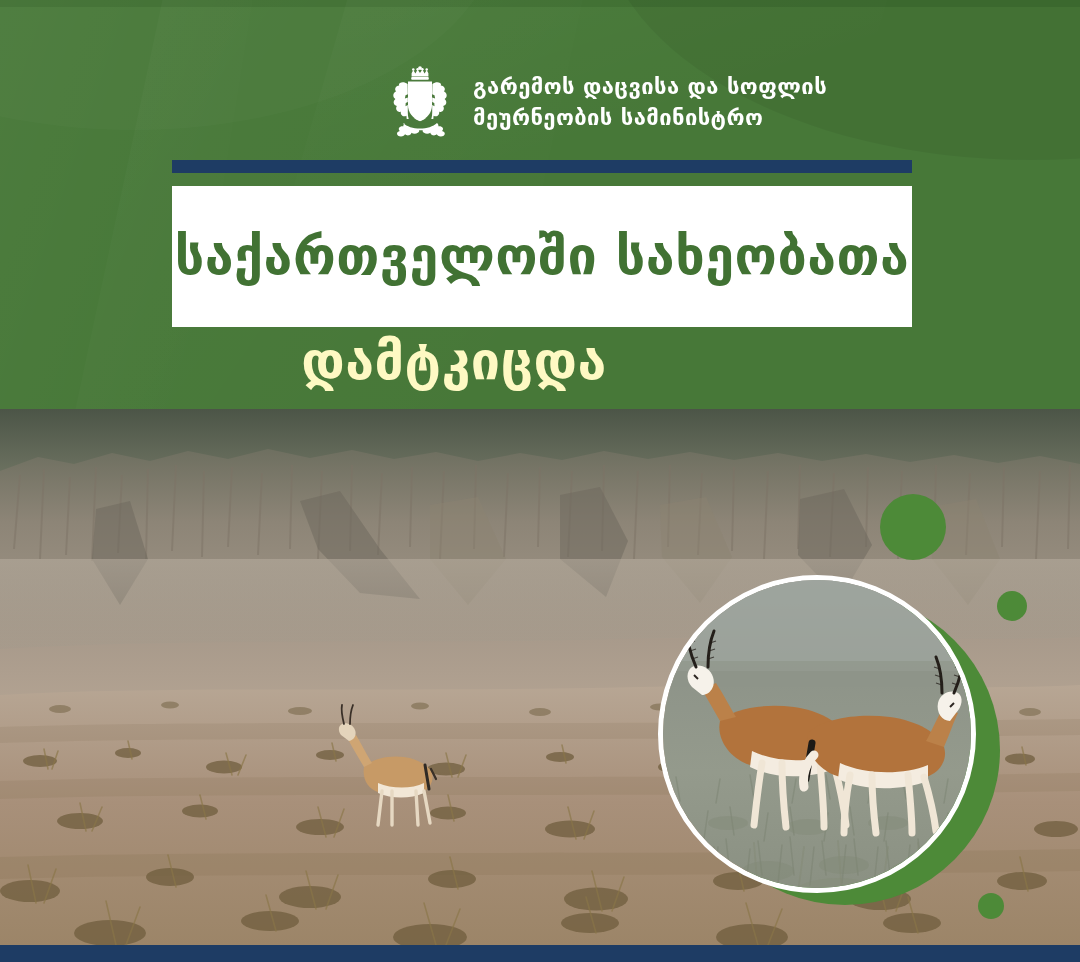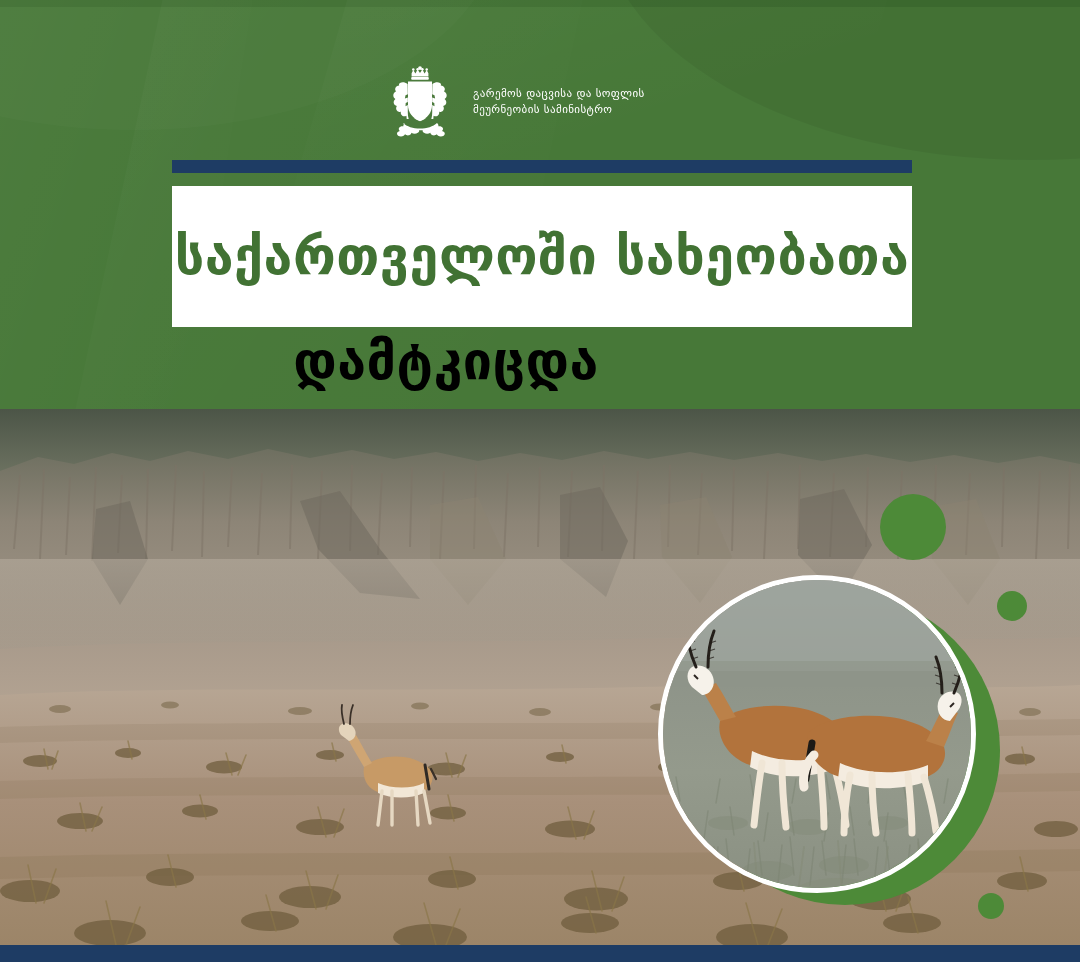--- a/index.html
+++ b/index.html
@@ -51,24 +51,24 @@
   }
 
   
   .ministry{
     position:absolute;left:383px;top:62px;
     display:flex;align-items:center;gap:16px;
   }
   .emblem{width:74px;height:80px;display:block;}
   .ministry-text{
     color:#ffffff;
-    font-size:11px;
+    font-size:22px;
     line-height:1.42;
     letter-spacing:.4px;
-    font-weight:400;
+    font-weight:700;
     white-space:pre-line;
   }
 
   
   .navy-bar{
     position:absolute;left:172px;top:160px;
     width:740px;height:13px;
     background:#1e3c64;
   }
 
@@ -85,23 +85,23 @@
     font-weight:700;
     font-size:52px;
     line-height:1.14;
     letter-spacing:.5px;
     white-space:nowrap;
     text-align:center;
   }
 
   
   .subtitle{
-    position:absolute;left:0;top:333px;width:892px;
+    position:absolute;left:8px;top:333px;width:892px;
     text-align:center;
-    color:#000000;
+    color:#fef9c3;
     font-weight:700;
     font-size:52px;
     line-height:1.1;
     letter-spacing:.5px;
   }
 
   
   .photo{
     position:absolute;left:0;top:409px;width:1080px;height:536px;
     overflow:hidden;

